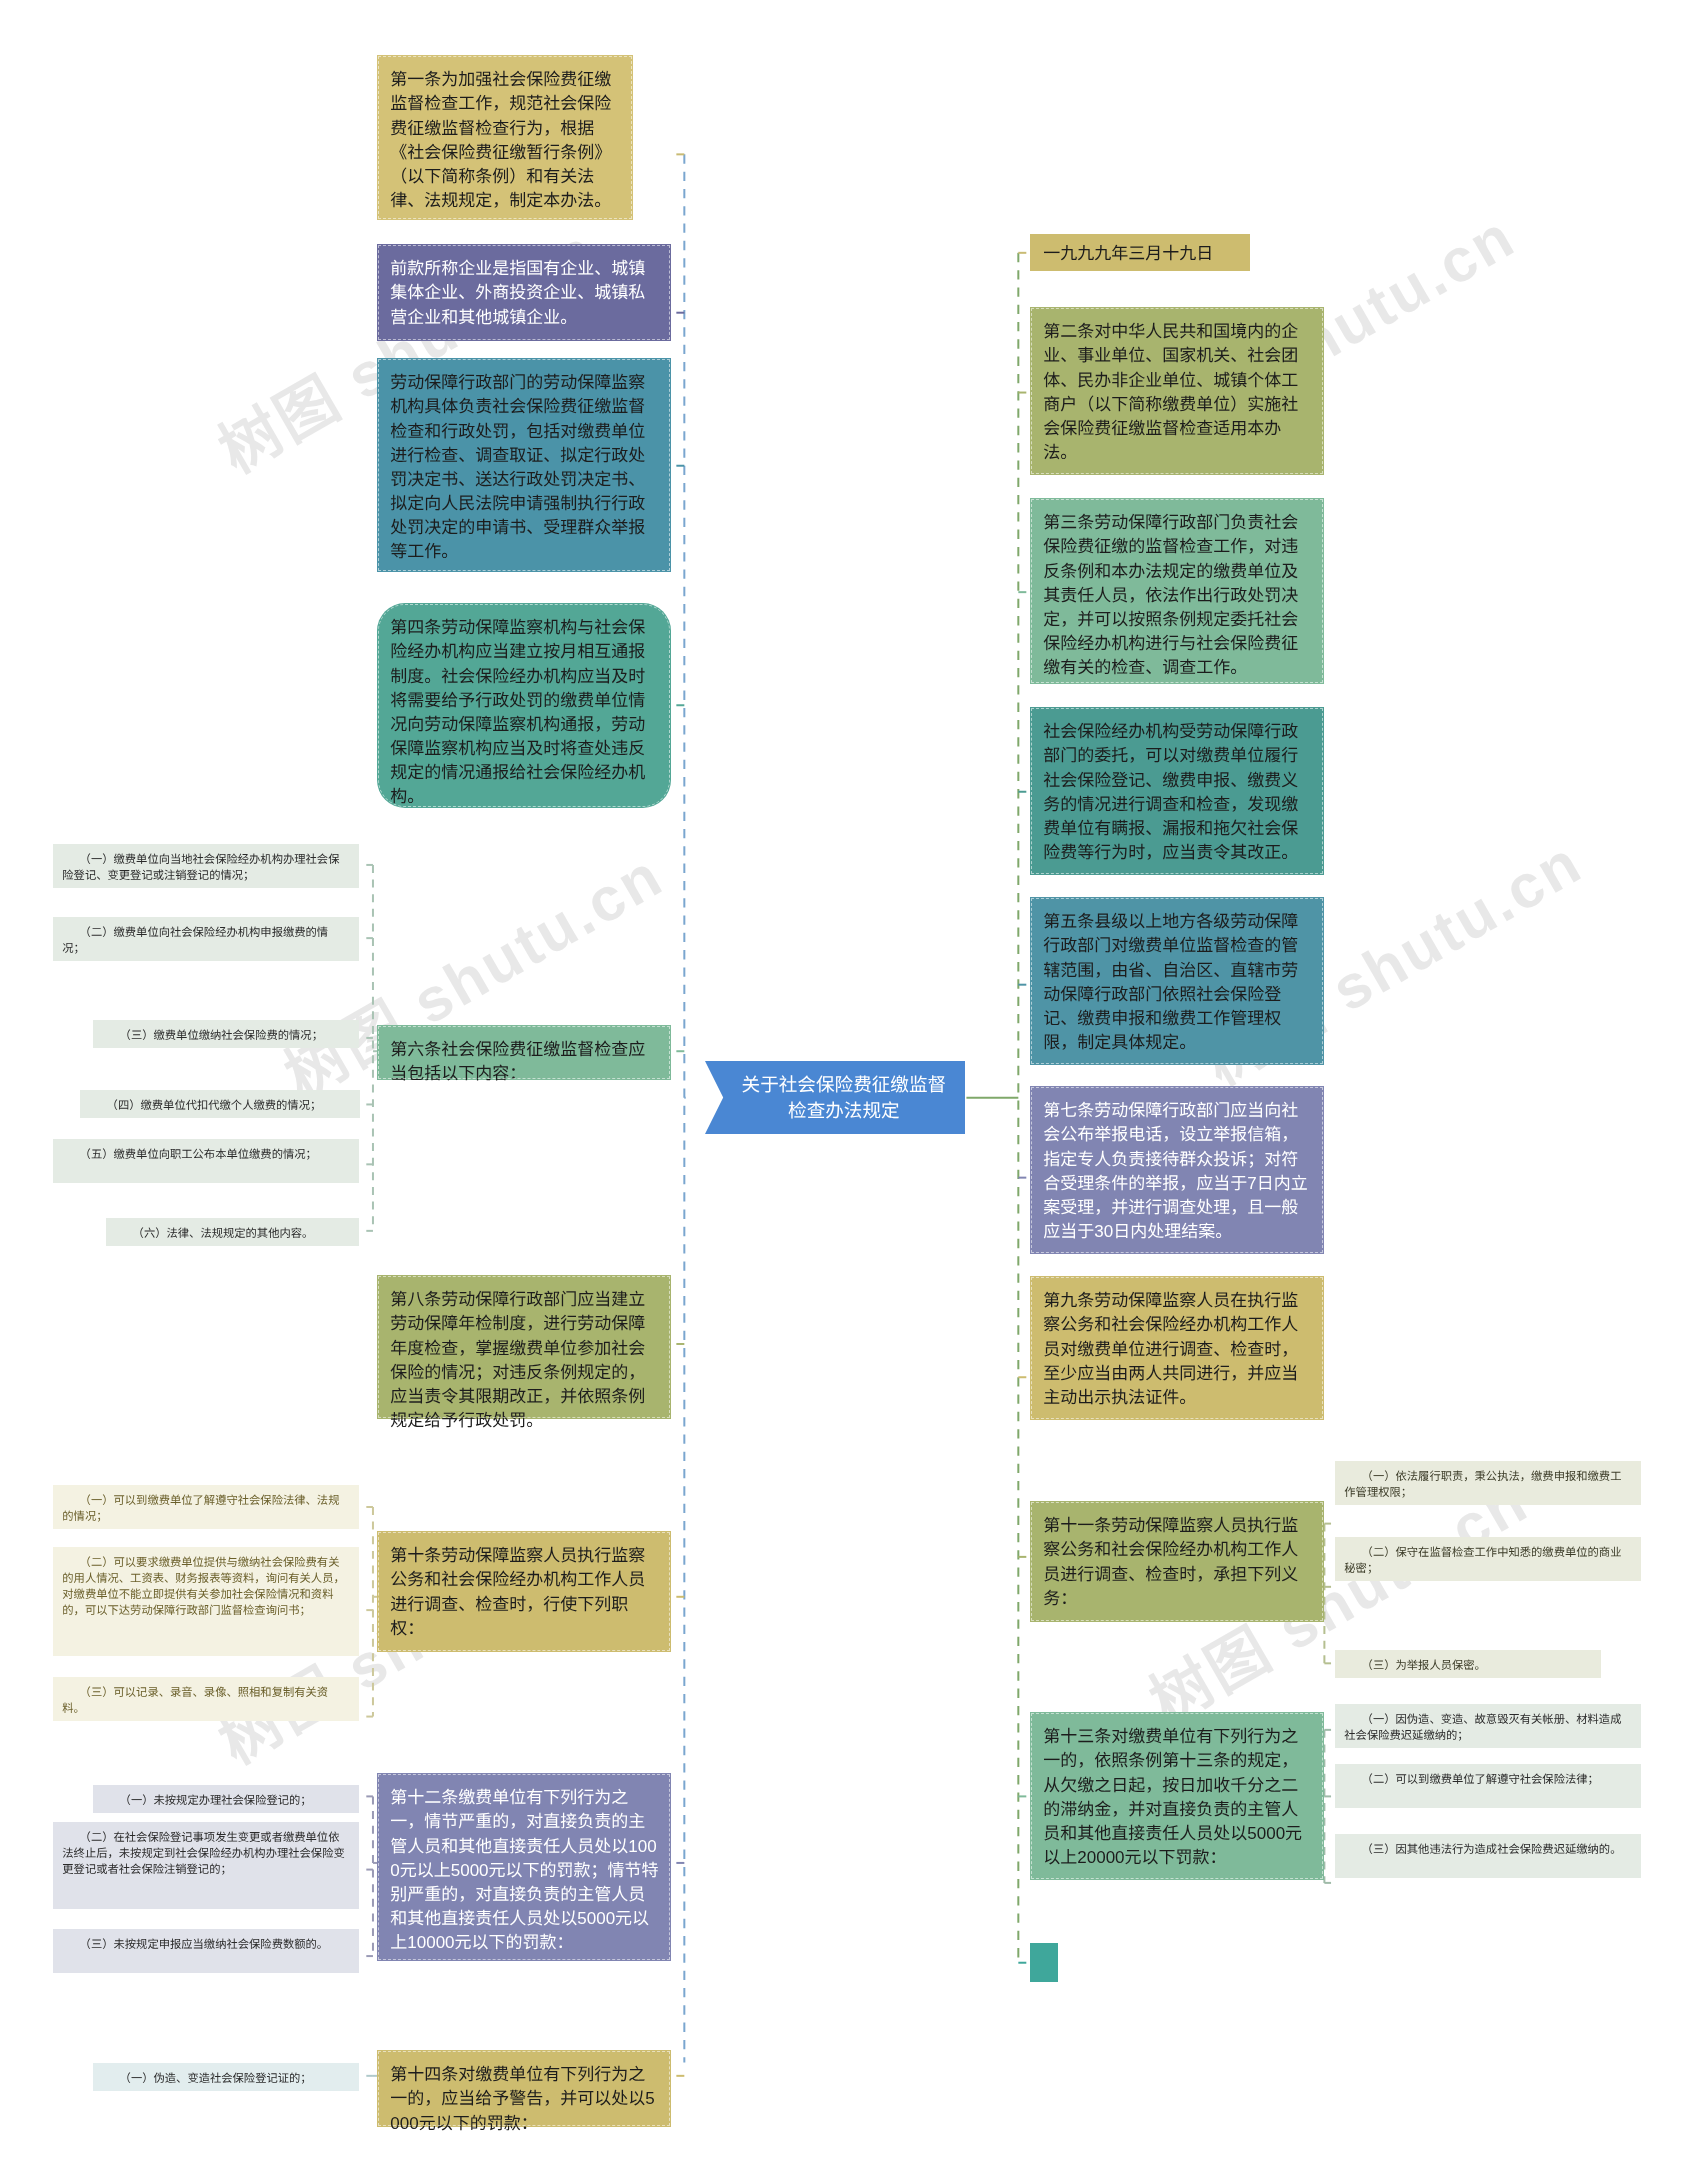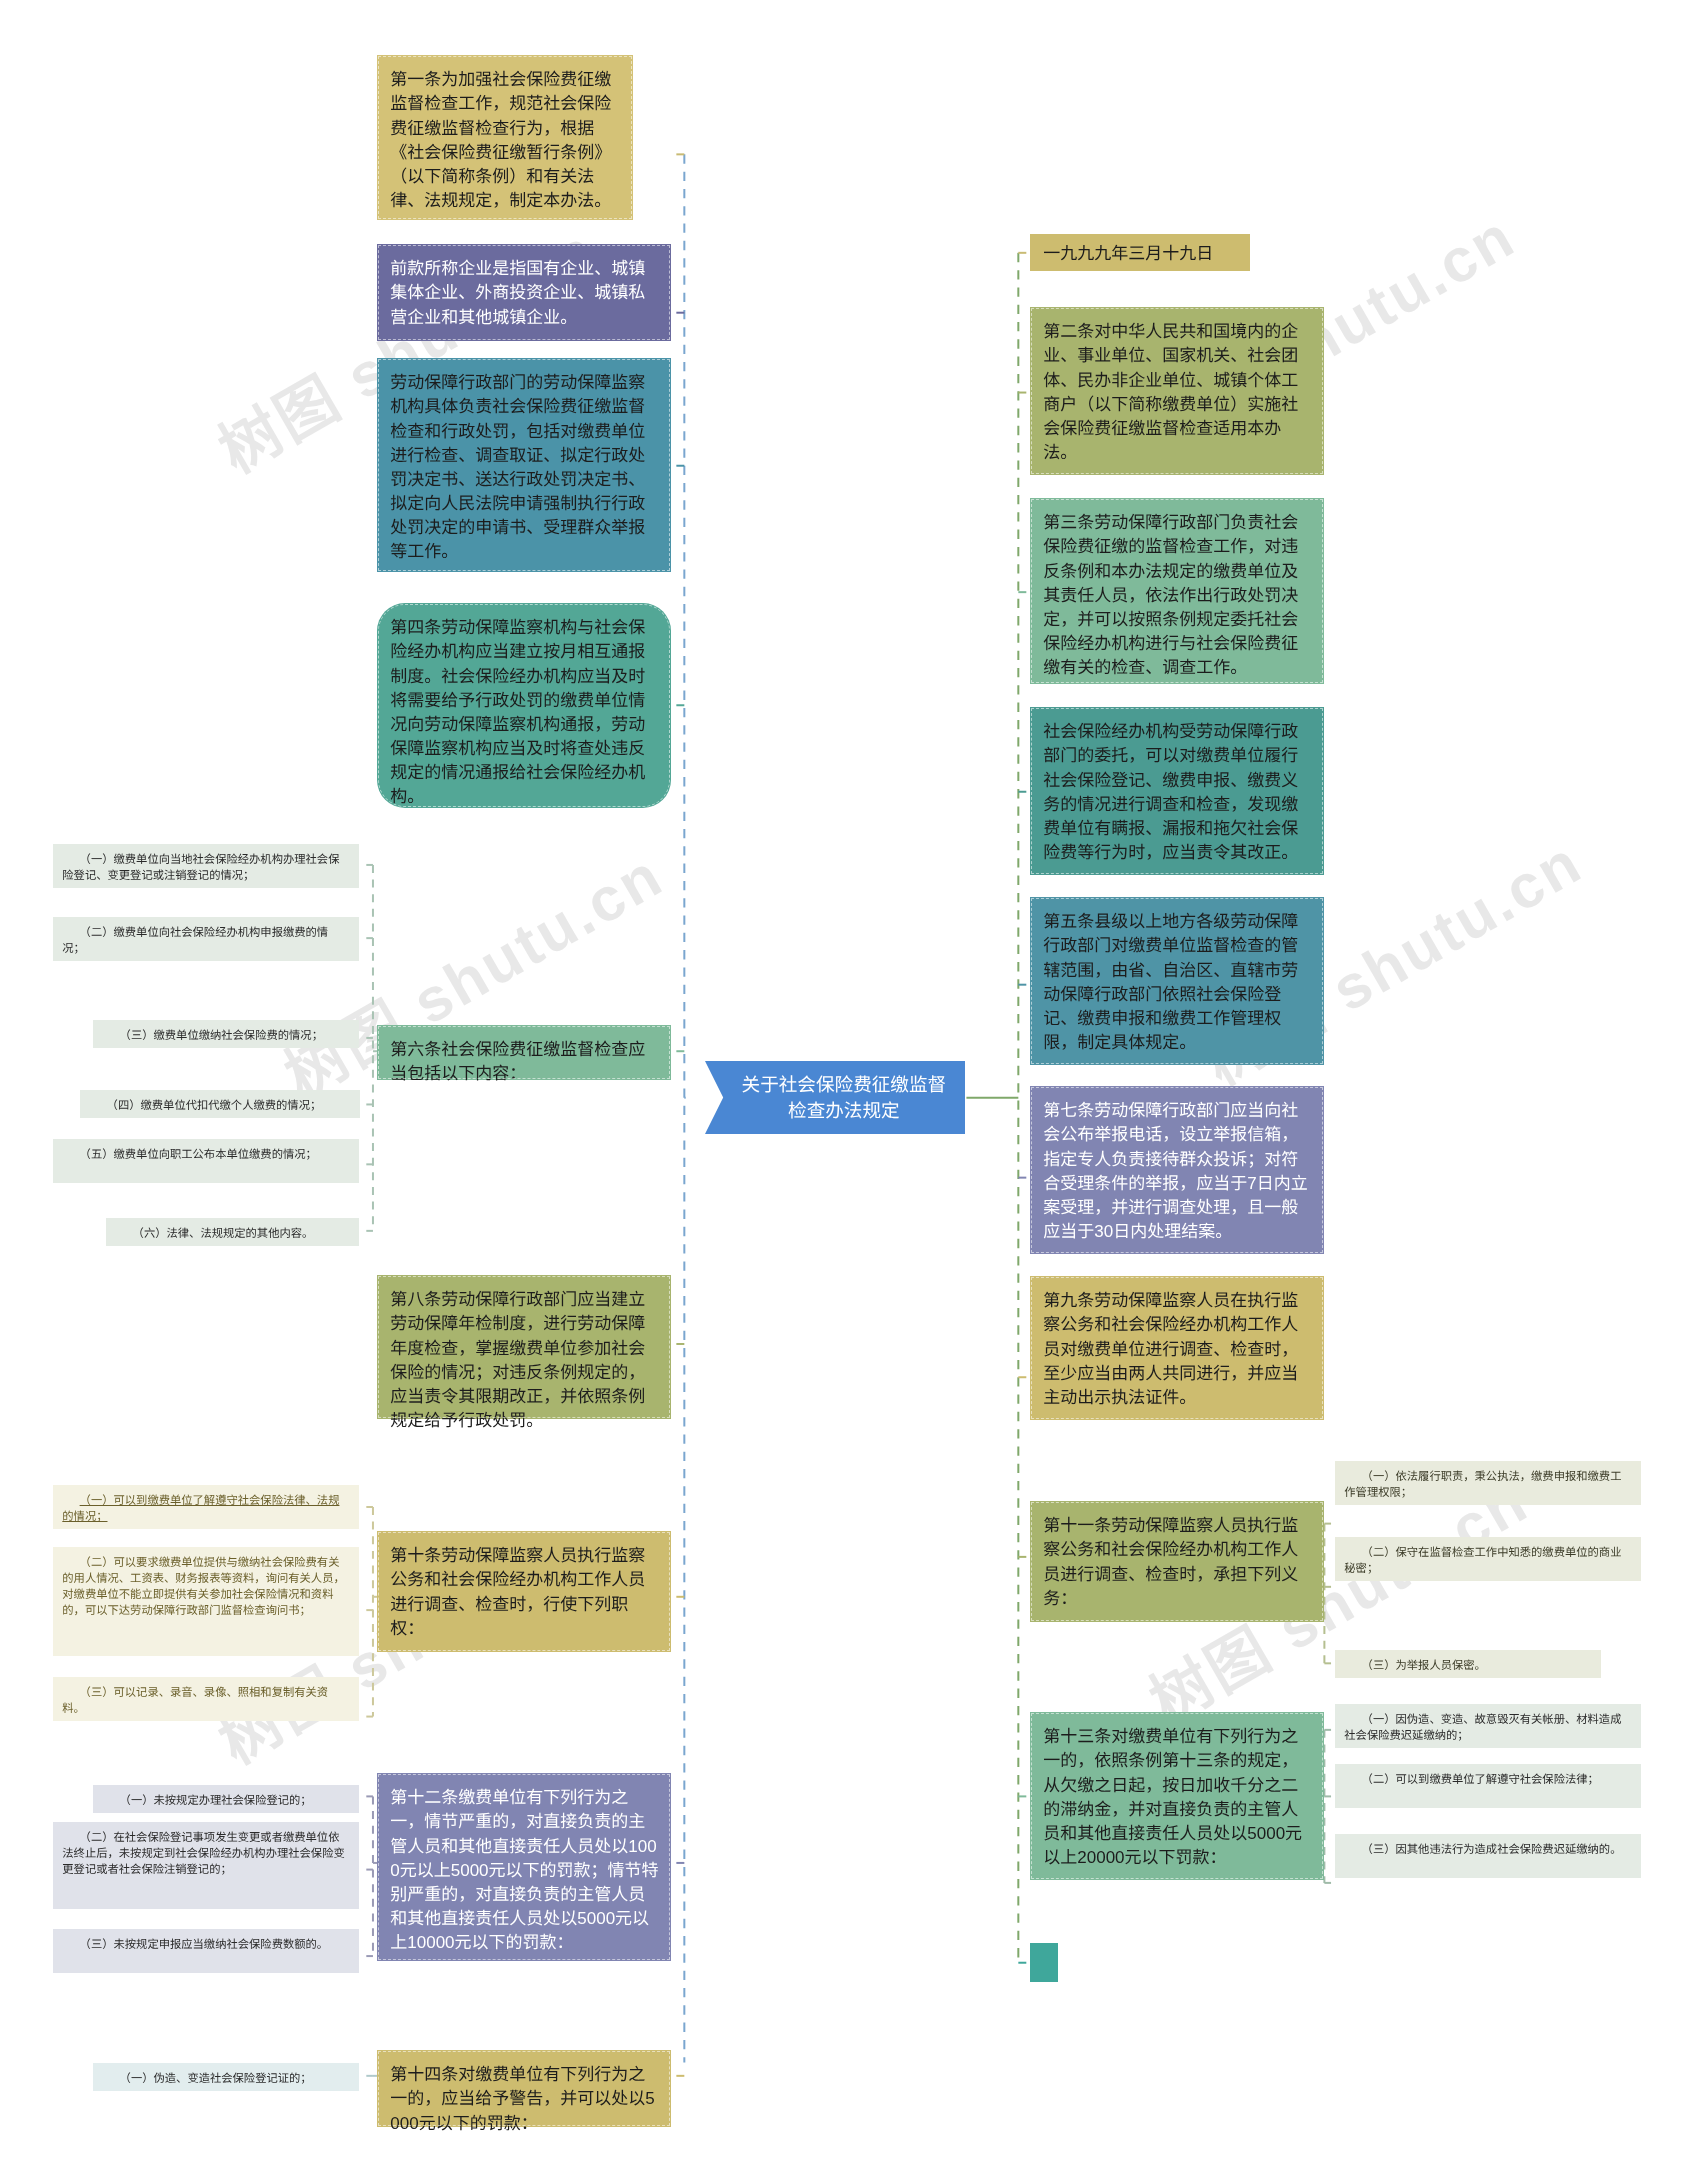--- a/index.html
+++ b/index.html
@@ -199,21 +199,21 @@
   <div class="node lv2" style="left:53px; top:917px; width:306px; height:44px; background:#e4ebe4;">（二）缴费单位向社会保险经办机构申报缴费的情况；</div>
   <div class="node lv2" style="left:93px; top:1020px; width:266px; height:28px; background:#e4ebe4;">（三）缴费单位缴纳社会保险费的情况；</div>
   <div class="node lv2" style="left:80px; top:1090px; width:280px; height:28px; background:#e4ebe4;">（四）缴费单位代扣代缴个人缴费的情况；</div>
   <div class="node lv2" style="left:53px; top:1139px; width:306px; height:44px; background:#e4ebe4;">（五）缴费单位向职工公布本单位缴费的情况；</div>
   <div class="node lv2" style="left:106px; top:1218px; width:253px; height:28px; background:#e4ebe4;">（六）法律、法规规定的其他内容。</div>
 
   <div class="node lv1 dash" style="left:377px; top:1275px; width:294px; height:144px; background:#a8b46e;">第八条劳动保障行政部门应当建立劳动保障年检制度，进行劳动保障年度检查，掌握缴费单位参加社会保险的情况；对违反条例规定的，应当责令其限期改正，并依照条例规定给予行政处罚。</div>
 
   <div class="node lv1 dash" style="left:377px; top:1531px; width:294px; height:121px; background:#cdbc6f;">第十条劳动保障监察人员执行监察公务和社会保险经办机构工作人员进行调查、检查时，行使下列职权：</div>
 
-  <div class="node lv2" style="left:53px; top:1485px; width:306px; height:44px; background:#f4f2e2; color:#6a5f2a;text-decoration:underline;">（一）可以到缴费单位了解遵守社会保险法律、法规的情况；</div>
+  <div class="node lv2" style="left:53px; top:1485px; width:306px; height:44px; background:#f4f2e2; color:#6a5f2a;">（一）可以到缴费单位了解遵守社会保险法律、法规的情况；</div>
   <div class="node lv2" style="left:53px; top:1547px; width:306px; height:109px; background:#f4f2e2; color:#6a5f2a;">（二）可以要求缴费单位提供与缴纳社会保险费有关的用人情况、工资表、财务报表等资料，询问有关人员，对缴费单位不能立即提供有关参加社会保险情况和资料的，可以下达劳动保障行政部门监督检查询问书；</div>
   <div class="node lv2" style="left:53px; top:1677px; width:306px; height:44px; background:#f4f2e2; color:#6a5f2a;">（三）可以记录、录音、录像、照相和复制有关资料。</div>
 
   <div class="node lv1 dash white" style="left:377px; top:1773px; width:294px; height:188px; background:#8185b2;">第十二条缴费单位有下列行为之一，情节严重的，对直接负责的主管人员和其他直接责任人员处以1000元以上5000元以下的罚款；情节特别严重的，对直接负责的主管人员和其他直接责任人员处以5000元以上10000元以下的罚款：</div>
 
   <div class="node lv2" style="left:93px; top:1785px; width:266px; height:28px; background:#e0e2ea;">（一）未按规定办理社会保险登记的；</div>
   <div class="node lv2" style="left:53px; top:1822px; width:306px; height:87px; background:#e0e2ea;">（二）在社会保险登记事项发生变更或者缴费单位依法终止后，未按规定到社会保险经办机构办理社会保险变更登记或者社会保险注销登记的；</div>
   <div class="node lv2" style="left:53px; top:1929px; width:306px; height:44px; background:#e0e2ea;">（三）未按规定申报应当缴纳社会保险费数额的。</div>
 
   <div class="node lv1 dash" style="left:377px; top:2050px; width:294px; height:77px; background:#cdbc6f;">第十四条对缴费单位有下列行为之一的，应当给予警告，并可以处以5000元以下的罚款：</div>

